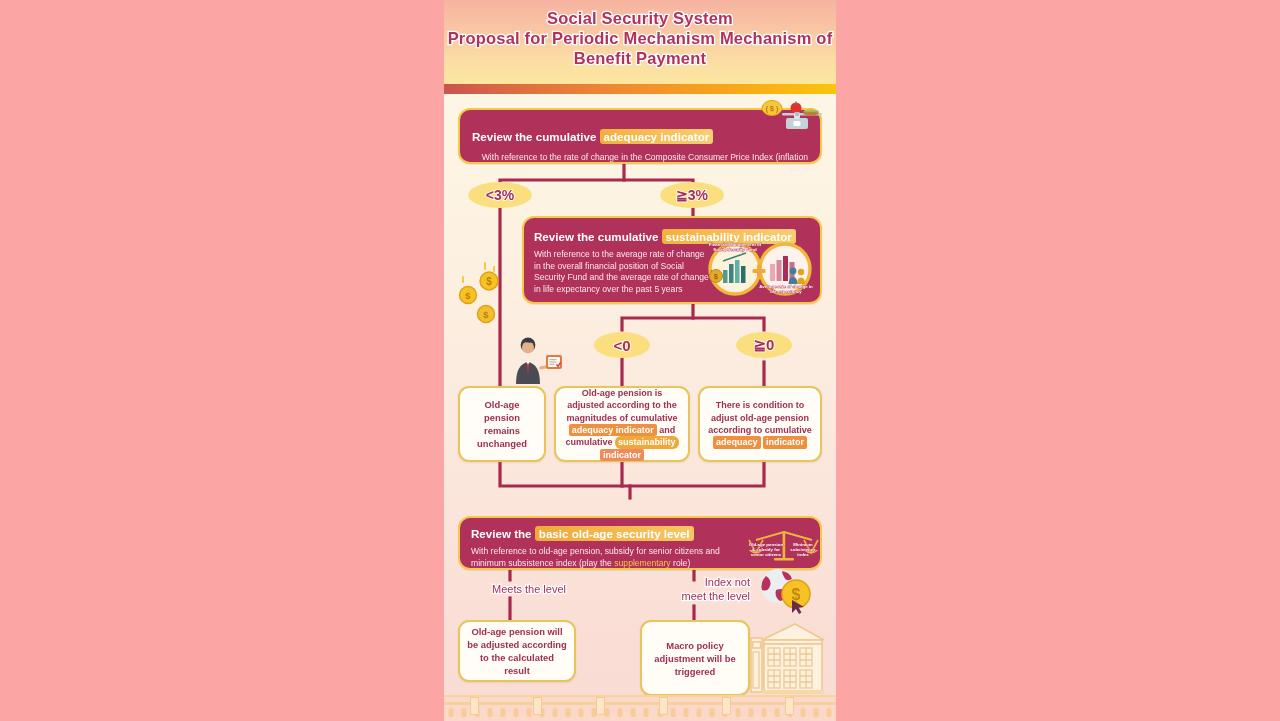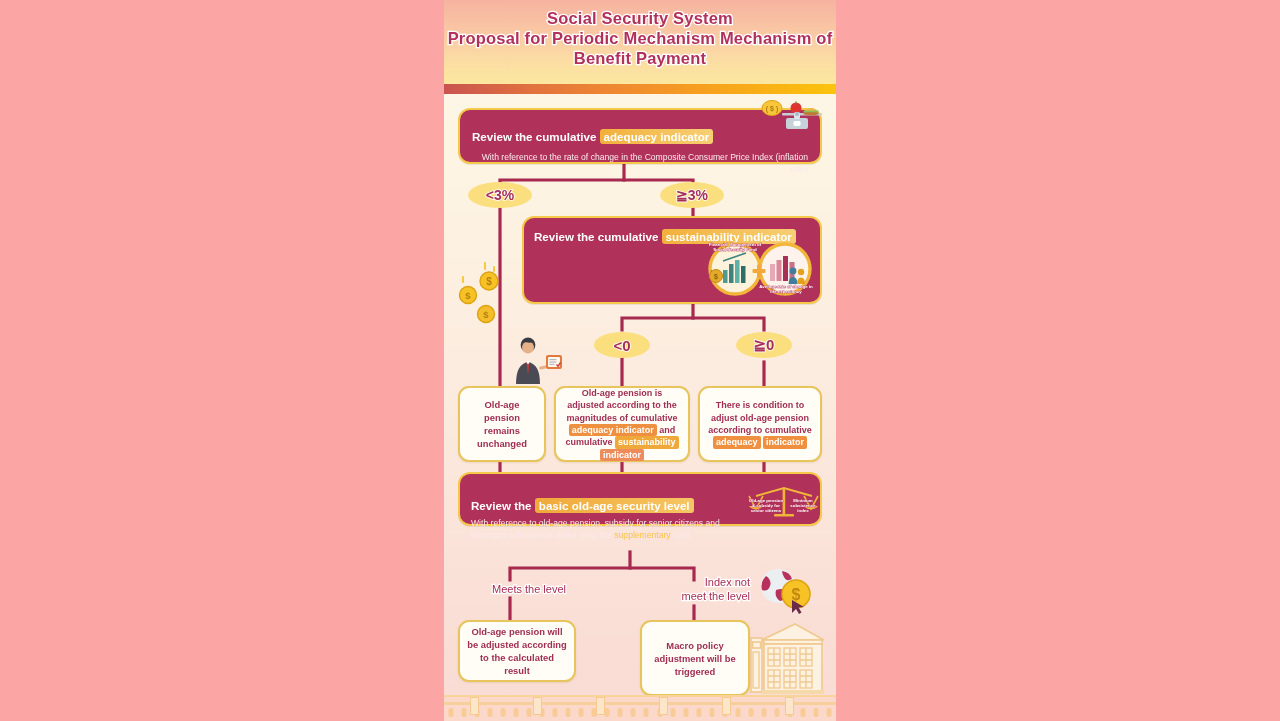--- a/index.html
+++ b/index.html
@@ -119,21 +119,21 @@
     text-align: center;
     padding: 6px 7px;
     box-shadow: 0 1px 2px rgba(180,140,60,.18);
   }
   .lbox .ltxt { font-size: 9.4px; line-height: 13px; color: #a02f55; font-weight: bold; }
   .lbox .ltxt.sm { font-size: 9px; line-height: 12.4px; }
   .chip {
     display: inline-block; padding: 0 3px; border-radius: 2px; color: #ffffff;
   }
   .chip.o1 { background: #ef9040; }
-  .chip.o2 { background: #efa93a; }
+  .chip.o2 { background: #efa93a; border-radius: 6px; }
   .chip.o3 { background: #ee8b5a; }
 
   
   .icon { position: absolute; }
 
   .icon-lbl {
     position: absolute; font-size: 4.4px; line-height: 5.2px; font-weight: bold;
     color: #ffffff; text-align: center;
     -webkit-text-stroke: .7px #b0315a; paint-order: stroke fill;
   }
@@ -208,20 +208,21 @@
       <span>&lt;3%</span>
     </div>
     <div class="pill" style="left:216px; top:182px; width:64px; height:26px; font-size:14px;">
       <span>≧3%</span>
     </div>
 
     <div class="dbox" style="left:78px; top:216px; width:300px; height:88px; padding:11px 10px;">
       <div class="dhead">
         <span>Review the cumulative </span><span class="hl gold">sustainability indicator</span>
       </div>
+      <div class="dsub" style="margin-top:5px; width:178px;">With reference to the average rate of change in the overall financial position of Social Security Fund and the average rate of change in life expectancy over the past 5 years</div>
 
       <div class="icon" style="left:182px; top:22px; width:58px; height:58px;">
         <svg viewBox="0 0 58 58" width="58" height="58">
           <circle cx="29" cy="29" r="25" fill="#fdf3dc" stroke="#f2b63a" stroke-width="3.4"></circle>
           <rect x="17" y="30" width="4.5" height="13" fill="#4f9a93"></rect>
           <rect x="23" y="24" width="4.5" height="19" fill="#3f837d"></rect>
           <rect x="29" y="20" width="4.5" height="23" fill="#5fb0a6"></rect>
           <rect x="35" y="26" width="4.5" height="17" fill="#2f6d68"></rect>
           <path d="M17 21 L40 13" stroke="#3f837d" stroke-width="1.6" fill="none"></path>
           <path d="M5 30 q-2 8 4 10 q7 2 8-5 z" fill="#8d6b2a"></path>
@@ -301,21 +302,21 @@
         <span>Old-age pension is adjusted according to the magnitudes of cumulative </span><span class="chip o1">adequacy indicator</span><span> and cumulative </span><span class="chip o2">sustainability</span> <span class="chip o3">indicator</span>
       </div>
     </div>
 
     <div class="lbox" style="left:254px; top:386px; width:124px; height:76px;">
       <div class="ltxt sm">
         <span>There is condition to adjust old-age pension according to cumulative </span><span class="chip o1">adequacy</span> <span class="chip o1">indicator</span>
       </div>
     </div>
 
-    <div class="dbox" style="left:14px; top:472px; width:364px; height:54px; padding:24px 11px;">
+    <div class="dbox" style="left:14px; top:516px; width:364px; height:54px; padding:8px 11px;">
       <div class="dhead">
         <span>Review the </span><span class="hl gold2">basic old-age security level</span>
       </div>
       <div class="dsub" style="margin-top:5px; width:265px;">
         <span>With reference to old-age pension, subsidy for senior citizens and minimum subsistence index (play the </span><span class="sup">supplementary</span><span> role)</span>
       </div>
 
       <div class="icon" style="left:288px; top:8px; width:72px; height:44px;">
         <svg viewBox="0 0 72 44" width="72" height="44">
           <path d="M8 14 L36 6 L64 14" stroke="#f0b63a" stroke-width="2" fill="none"></path>

